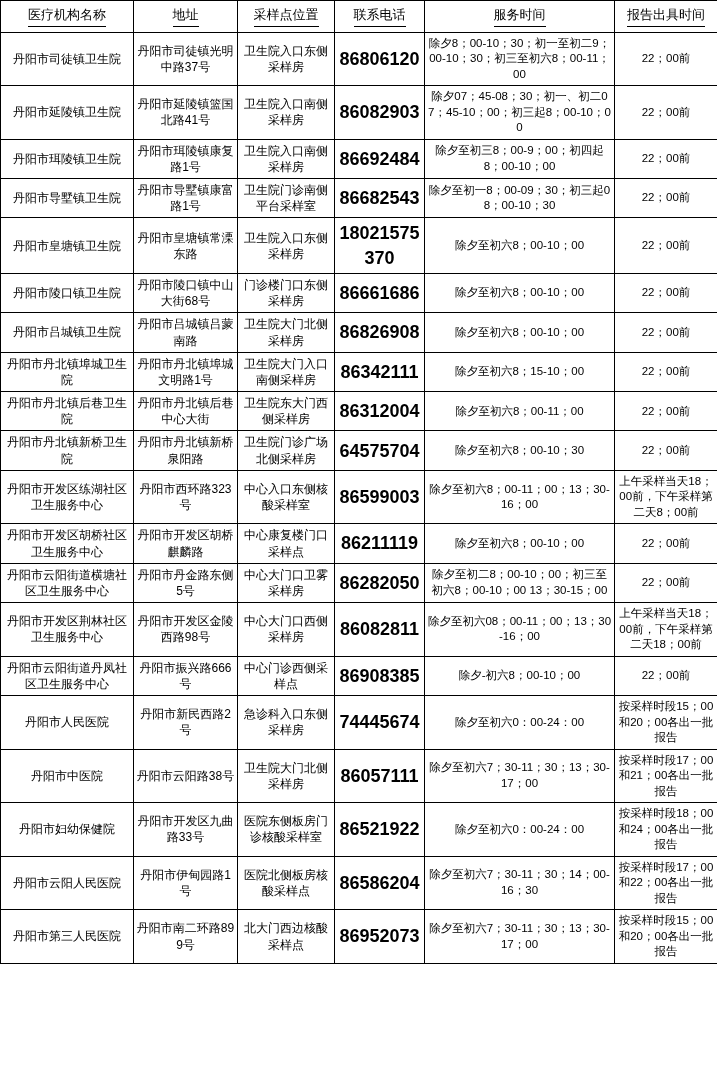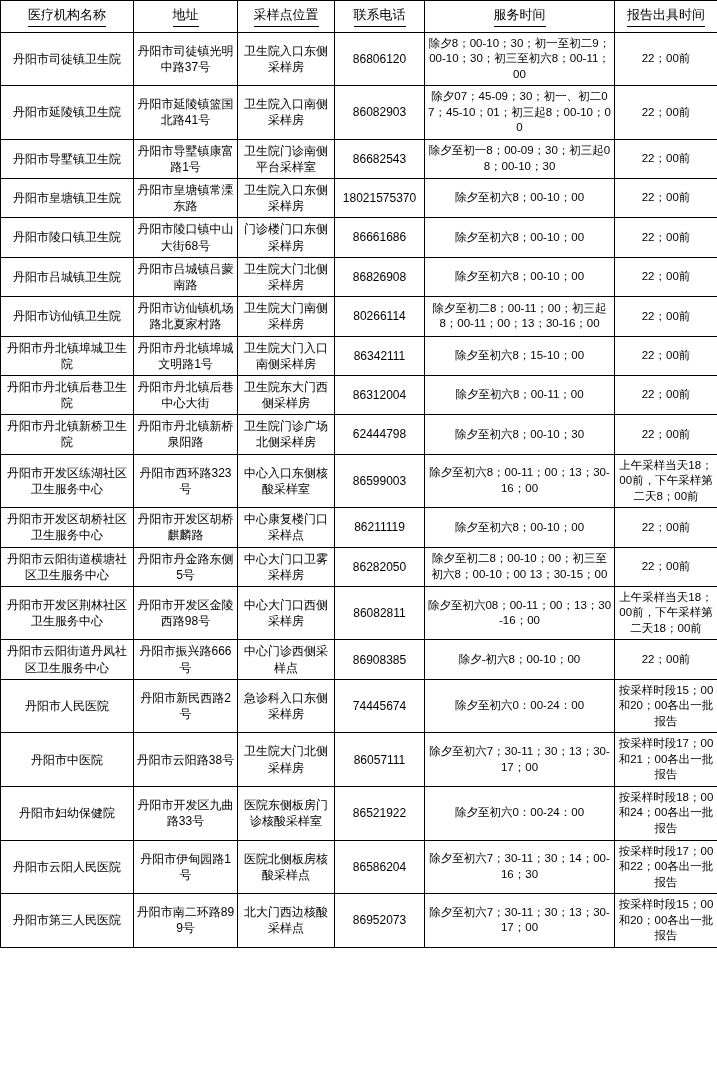--- a/index.html
+++ b/index.html
@@ -32,21 +32,21 @@
     padding: 5px 2px;
   }
   table.info-table th .hdr {
     display: inline-block;
     border-bottom: 1px solid #000000;
     padding-bottom: 2px;
   }
   td.c-name   { font-size: 12px; border-radius: 16px; }
   td.c-addr   { font-size: 12px; }
   td.c-site   { font-size: 12px; }
-  td.c-phone  { font-size: 12px; }
+  td.c-phone  { font-size: 18px; font-weight: bold; }
   td.c-time   { font-size: 11.5px; }
   td.c-report { font-size: 11.5px; }
 
   col.w-name   { width: 133px; }
   col.w-addr   { width: 104px; }
   col.w-site   { width: 97px; }
   col.w-phone  { width: 90px; }
   col.w-time   { width: 190px; }
   col.w-report { width: 103px; }
 </style>
@@ -79,21 +79,29 @@
         <td class="c-site">卫生院入口东侧采样房</td>
         <td class="c-phone">86806120</td>
         <td class="c-time">除夕8；00-10；30；初一至初二9；00-10；30；初三至初六8；00-11；00</td>
         <td class="c-report">22；00前</td>
       </tr>
       <tr>
         <td class="c-name">丹阳市延陵镇卫生院</td>
         <td class="c-addr">丹阳市延陵镇篮国北路41号</td>
         <td class="c-site">卫生院入口南侧采样房</td>
         <td class="c-phone">86082903</td>
-        <td class="c-time">除夕07；45-09；30；初一、初二07；45-10；01；初三起8；00-10；00</td>
+        <td class="c-time">除夕07；45-08；30；初一、初二07；45-10；00；初三起8；00-10；00</td>
+        <td class="c-report">22；00前</td>
+      </tr>
+      <tr>
+        <td class="c-name">丹阳市珥陵镇卫生院</td>
+        <td class="c-addr">丹阳市珥陵镇康复路1号</td>
+        <td class="c-site">卫生院入口南侧采样房</td>
+        <td class="c-phone">86692484</td>
+        <td class="c-time">除夕至初三8；00-9；00；初四起8；00-10；00</td>
         <td class="c-report">22；00前</td>
       </tr>
       <tr>
         <td class="c-name">丹阳市导墅镇卫生院</td>
         <td class="c-addr">丹阳市导墅镇康富路1号</td>
         <td class="c-site">卫生院门诊南侧平台采样室</td>
         <td class="c-phone">86682543</td>
         <td class="c-time">除夕至初一8；00-09；30；初三起08；00-10；30</td>
         <td class="c-report">22；00前</td>
       </tr>
@@ -115,48 +123,40 @@
       </tr>
       <tr>
         <td class="c-name">丹阳市吕城镇卫生院</td>
         <td class="c-addr">丹阳市吕城镇吕蒙南路</td>
         <td class="c-site">卫生院大门北侧采样房</td>
         <td class="c-phone">86826908</td>
         <td class="c-time">除夕至初六8；00-10；00</td>
         <td class="c-report">22；00前</td>
       </tr>
       <tr>
-        <td class="c-name">丹阳市访仙镇卫生院</td>
-        <td class="c-addr">丹阳市访仙镇机场路北夏家村路</td>
-        <td class="c-site">卫生院大门南侧采样房</td>
-        <td class="c-phone">80266114</td>
-        <td class="c-time">除夕至初二8；00-11；00；初三起8；00-11；00；13；30-16；00</td>
-        <td class="c-report">22；00前</td>
-      </tr>
-      <tr>
         <td class="c-name">丹阳市丹北镇埠城卫生院</td>
         <td class="c-addr">丹阳市丹北镇埠城文明路1号</td>
         <td class="c-site">卫生院大门入口南侧采样房</td>
         <td class="c-phone">86342111</td>
         <td class="c-time">除夕至初六8；15-10；00</td>
         <td class="c-report">22；00前</td>
       </tr>
       <tr>
         <td class="c-name">丹阳市丹北镇后巷卫生院</td>
         <td class="c-addr">丹阳市丹北镇后巷中心大街</td>
         <td class="c-site">卫生院东大门西侧采样房</td>
         <td class="c-phone">86312004</td>
         <td class="c-time">除夕至初六8；00-11；00</td>
         <td class="c-report">22；00前</td>
       </tr>
       <tr>
         <td class="c-name">丹阳市丹北镇新桥卫生院</td>
         <td class="c-addr">丹阳市丹北镇新桥泉阳路</td>
         <td class="c-site">卫生院门诊广场北侧采样房</td>
-        <td class="c-phone">62444798</td>
+        <td class="c-phone">64575704</td>
         <td class="c-time">除夕至初六8；00-10；30</td>
         <td class="c-report">22；00前</td>
       </tr>
       <tr>
         <td class="c-name">丹阳市开发区练湖社区卫生服务中心</td>
         <td class="c-addr">丹阳市西环路323号</td>
         <td class="c-site">中心入口东侧核酸采样室</td>
         <td class="c-phone">86599003</td>
         <td class="c-time">除夕至初六8；00-11；00；13；30-16；00</td>
         <td class="c-report">上午采样当天18；00前，下午采样第二天8；00前</td>

